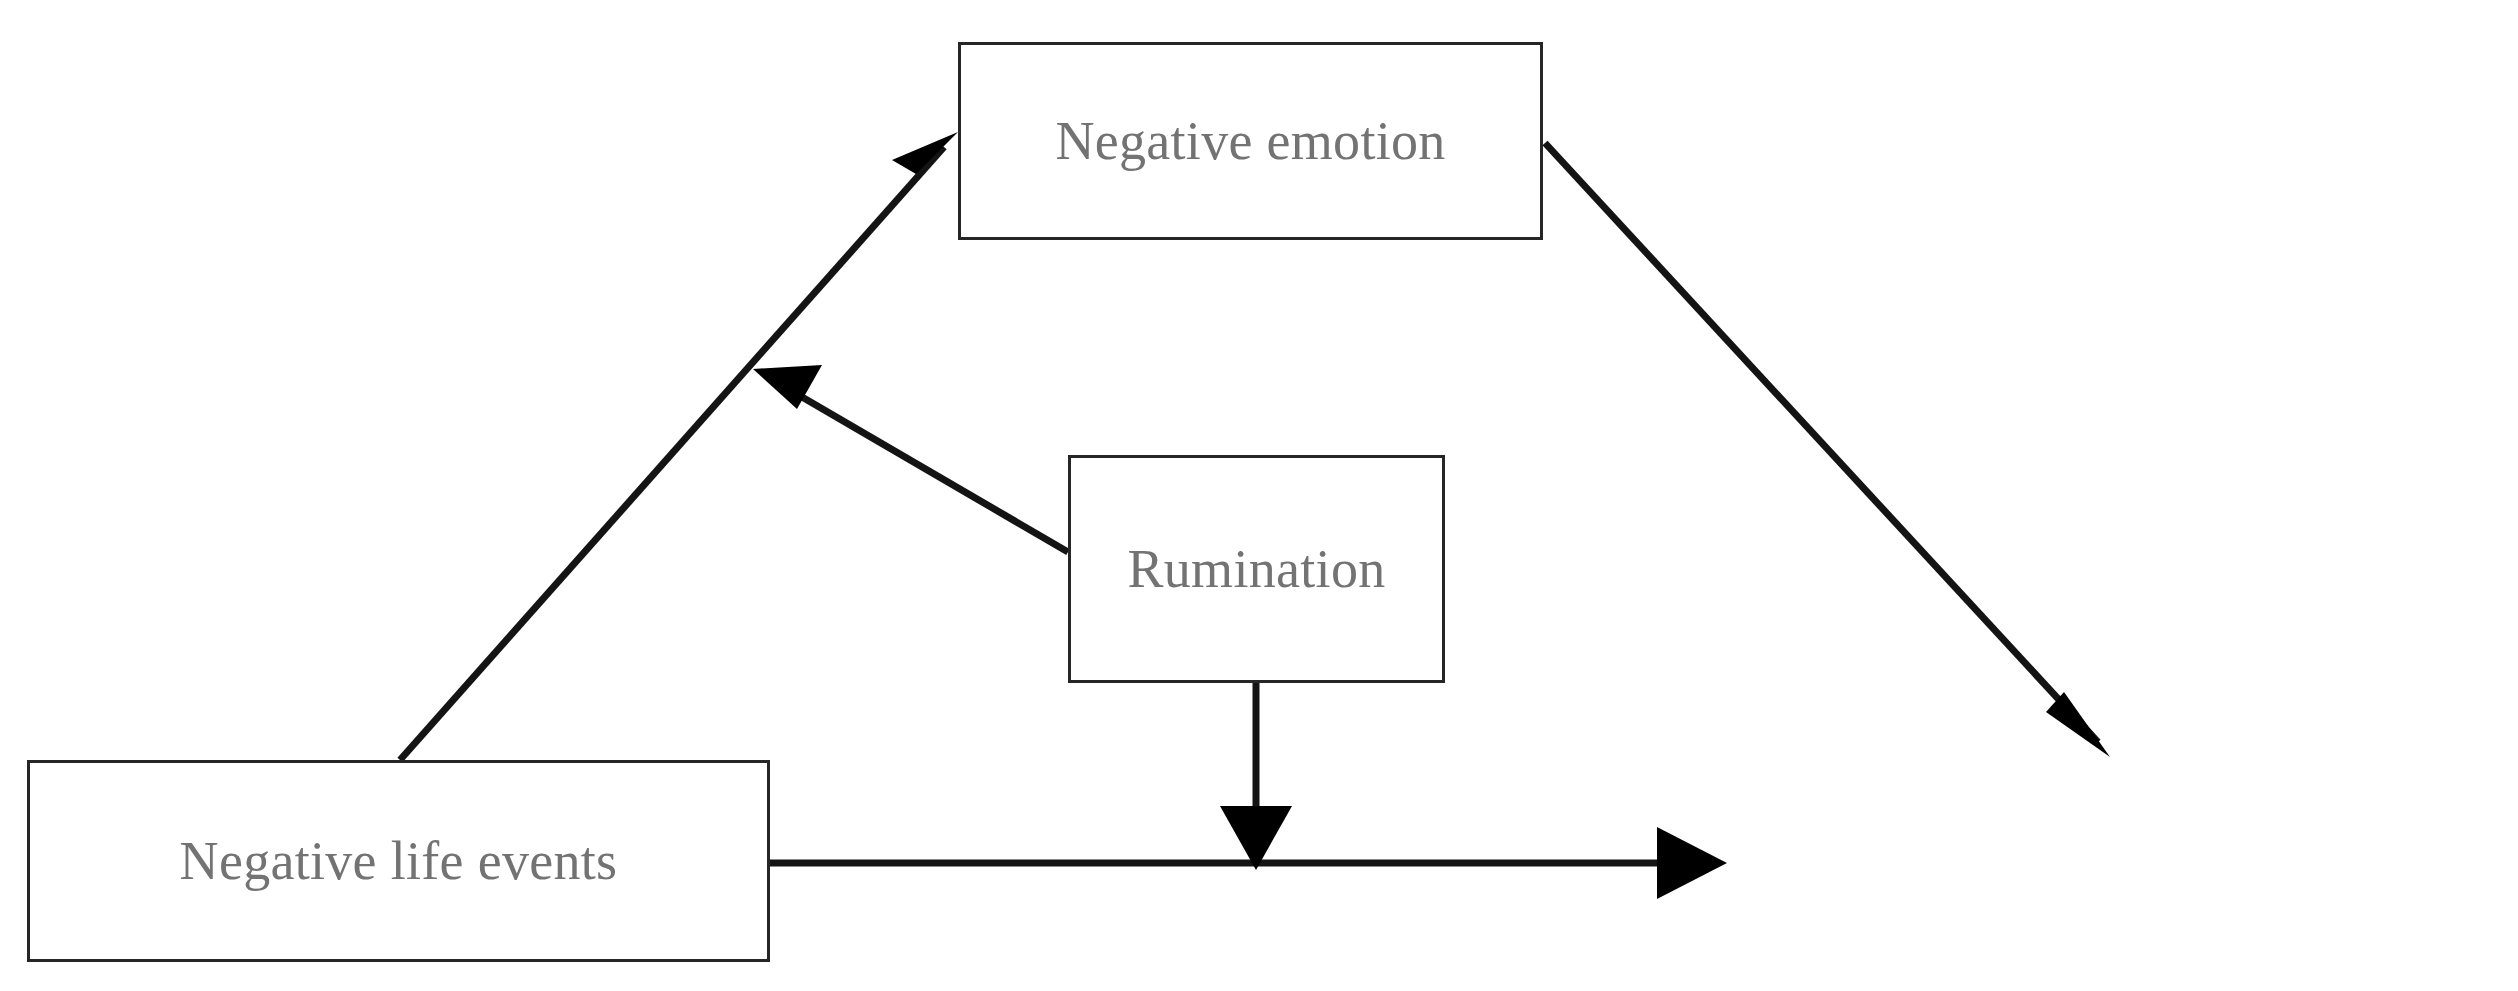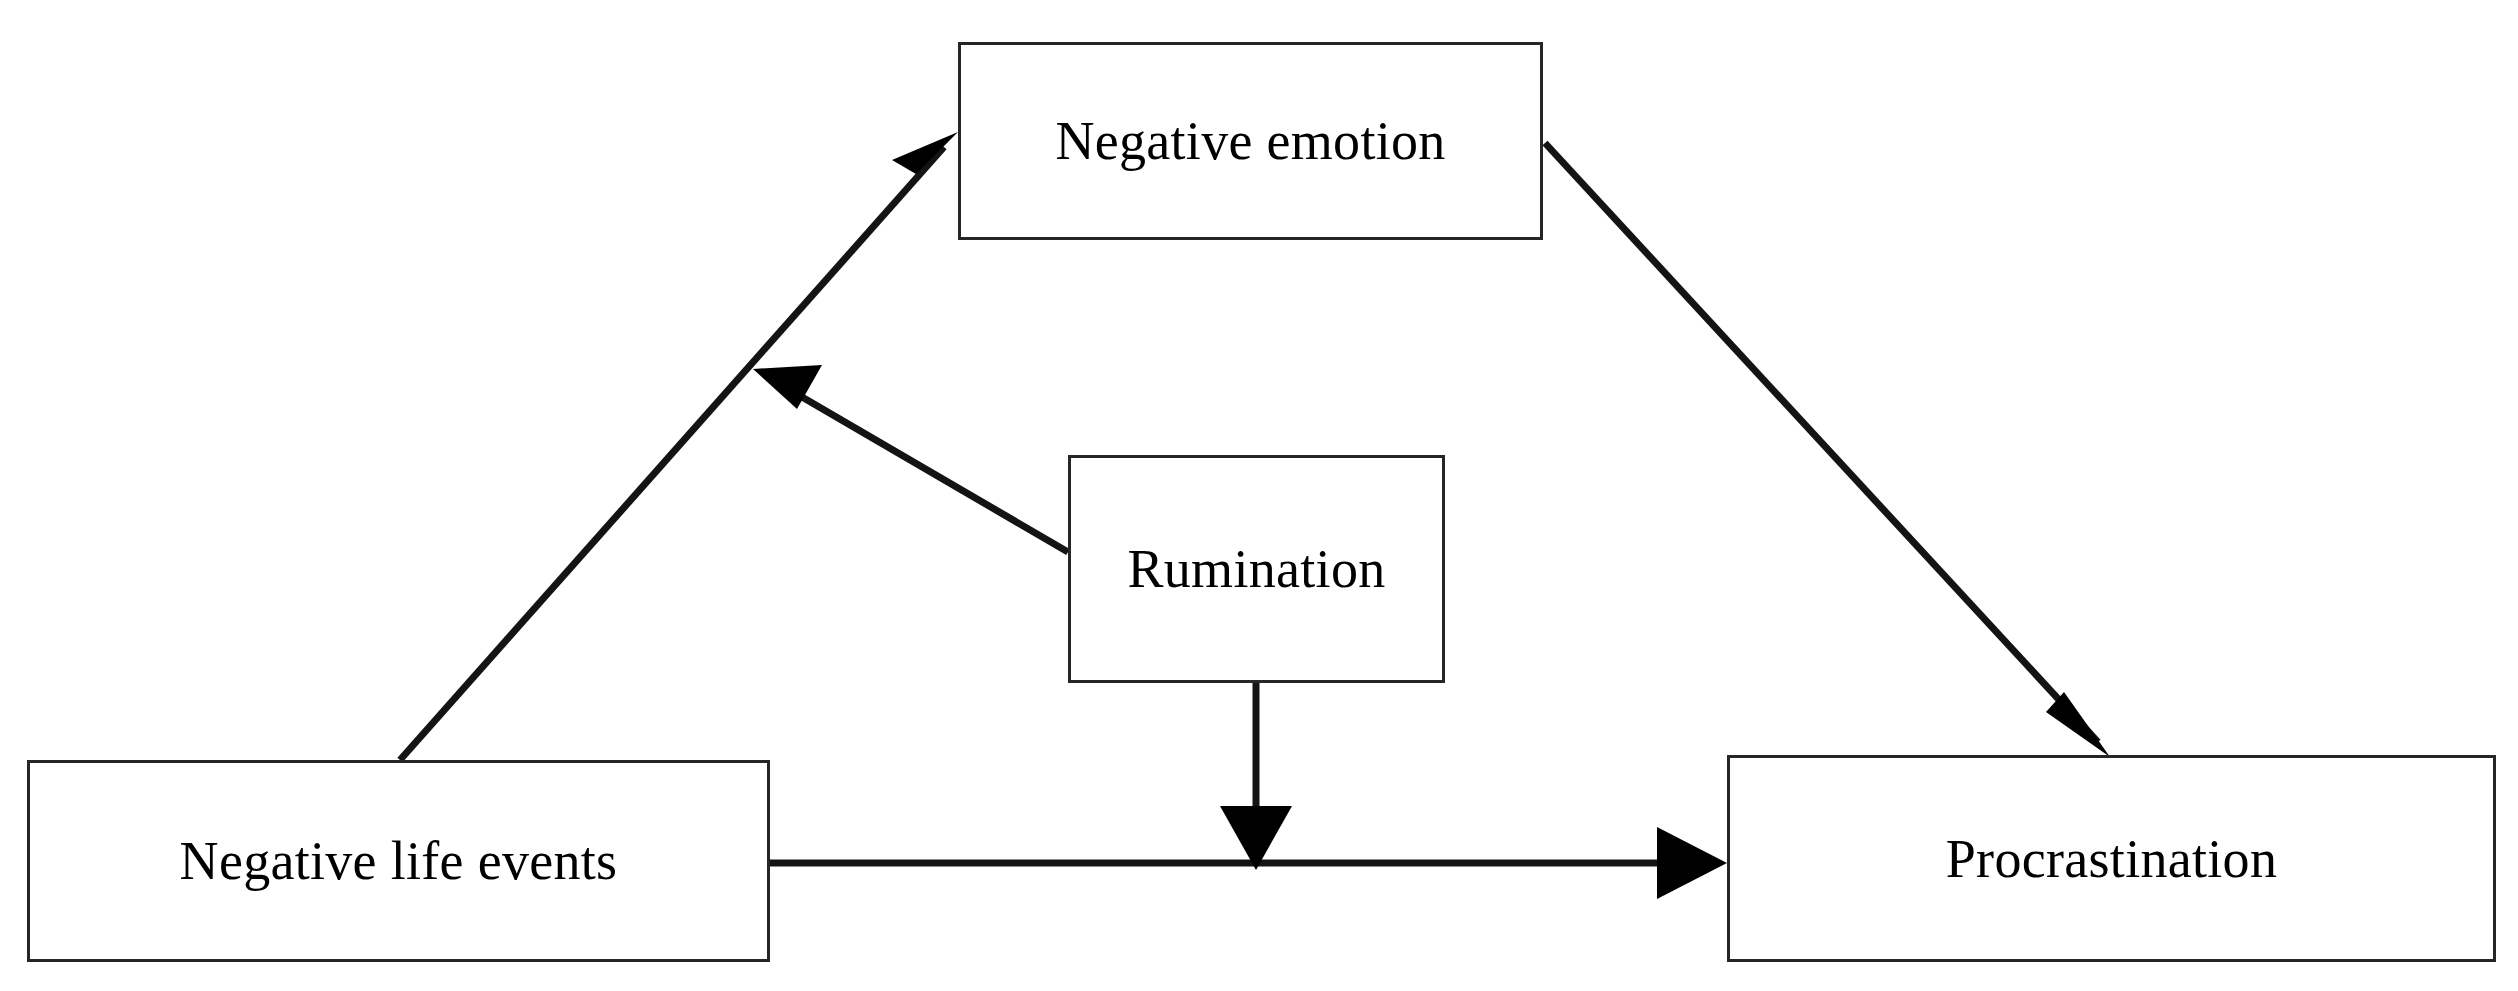--- a/index.html
+++ b/index.html
@@ -31,21 +31,21 @@
     box-sizing: border-box;
     background: #ffffff;
     border: 3px solid #262626;
     display: flex;
     align-items: center;
     justify-content: center;
     z-index: 5;
   }
   .node-label {
     font-family: "Liberation Serif", "DejaVu Serif", serif;
-    color: #000000;
+    color: #737373;
     font-size: 54px;
     line-height: 1;
     letter-spacing: 0.3px;
     white-space: nowrap;
     font-weight: 400;
   }
   
   #node-negative-emotion {
     left: 958px;  top: 42px;  width: 585px;  height: 198px;
   }
@@ -98,17 +98,14 @@
   </div>
 
   <div class="node-box" id="node-negative-life-events">
     <span class="node-label">Negative life events</span>
   </div>
 
   <div class="node-box" id="node-rumination">
     <span class="node-label">Rumination</span>
   </div>
 
-  <div class="node-box" id="node-procrastination">
-    <span class="node-label">Procrastination</span>
-  </div>
 
 </div>
 
 </body></html>

